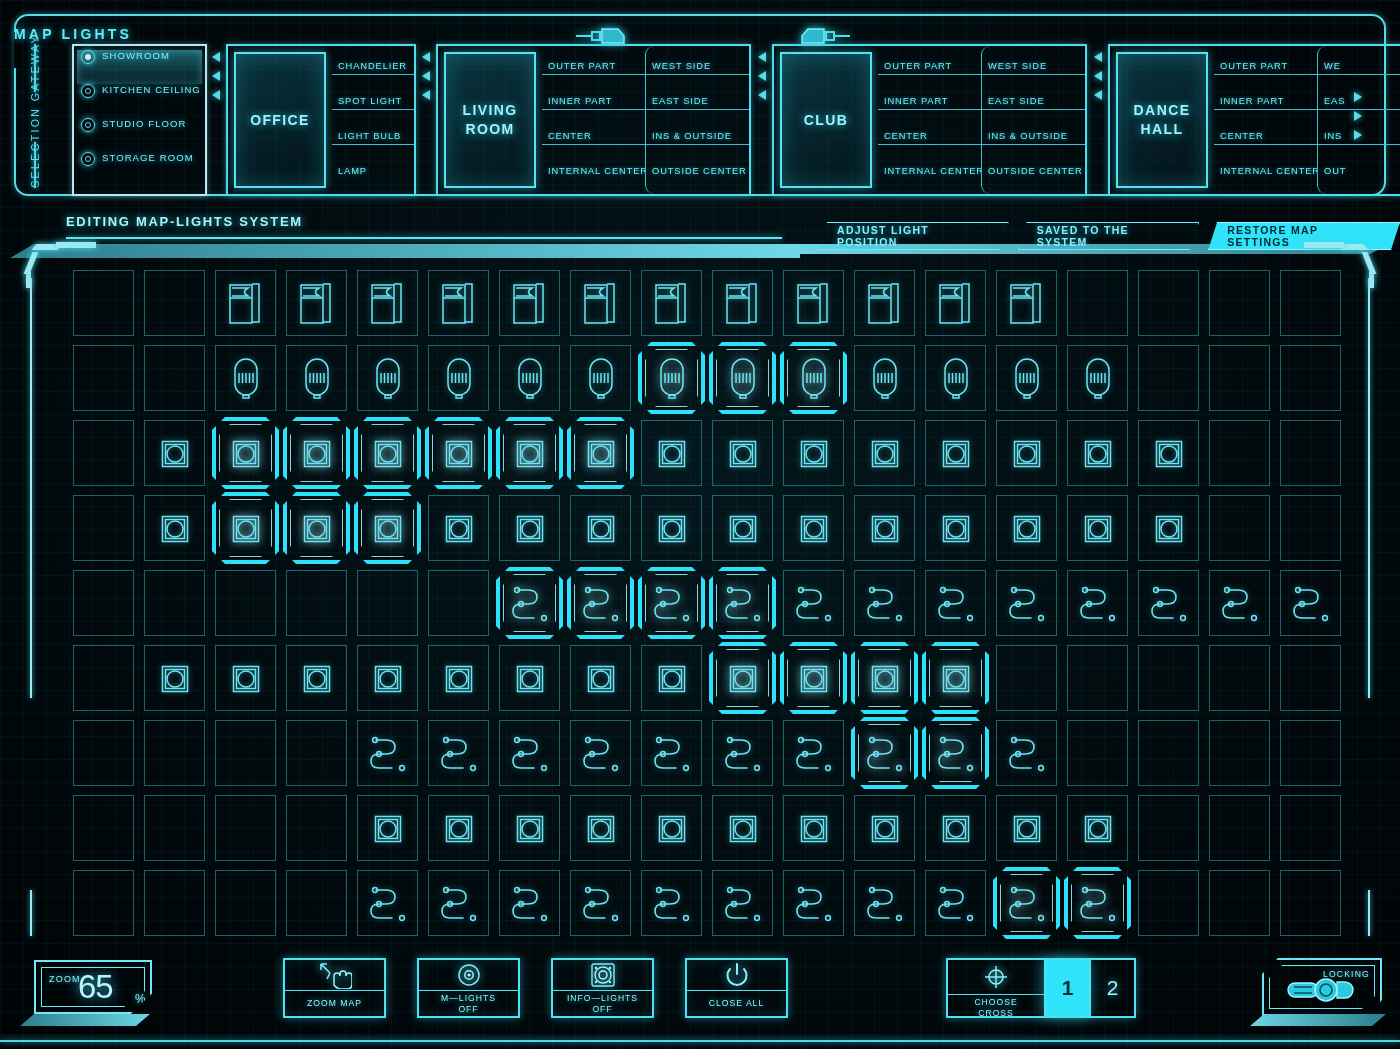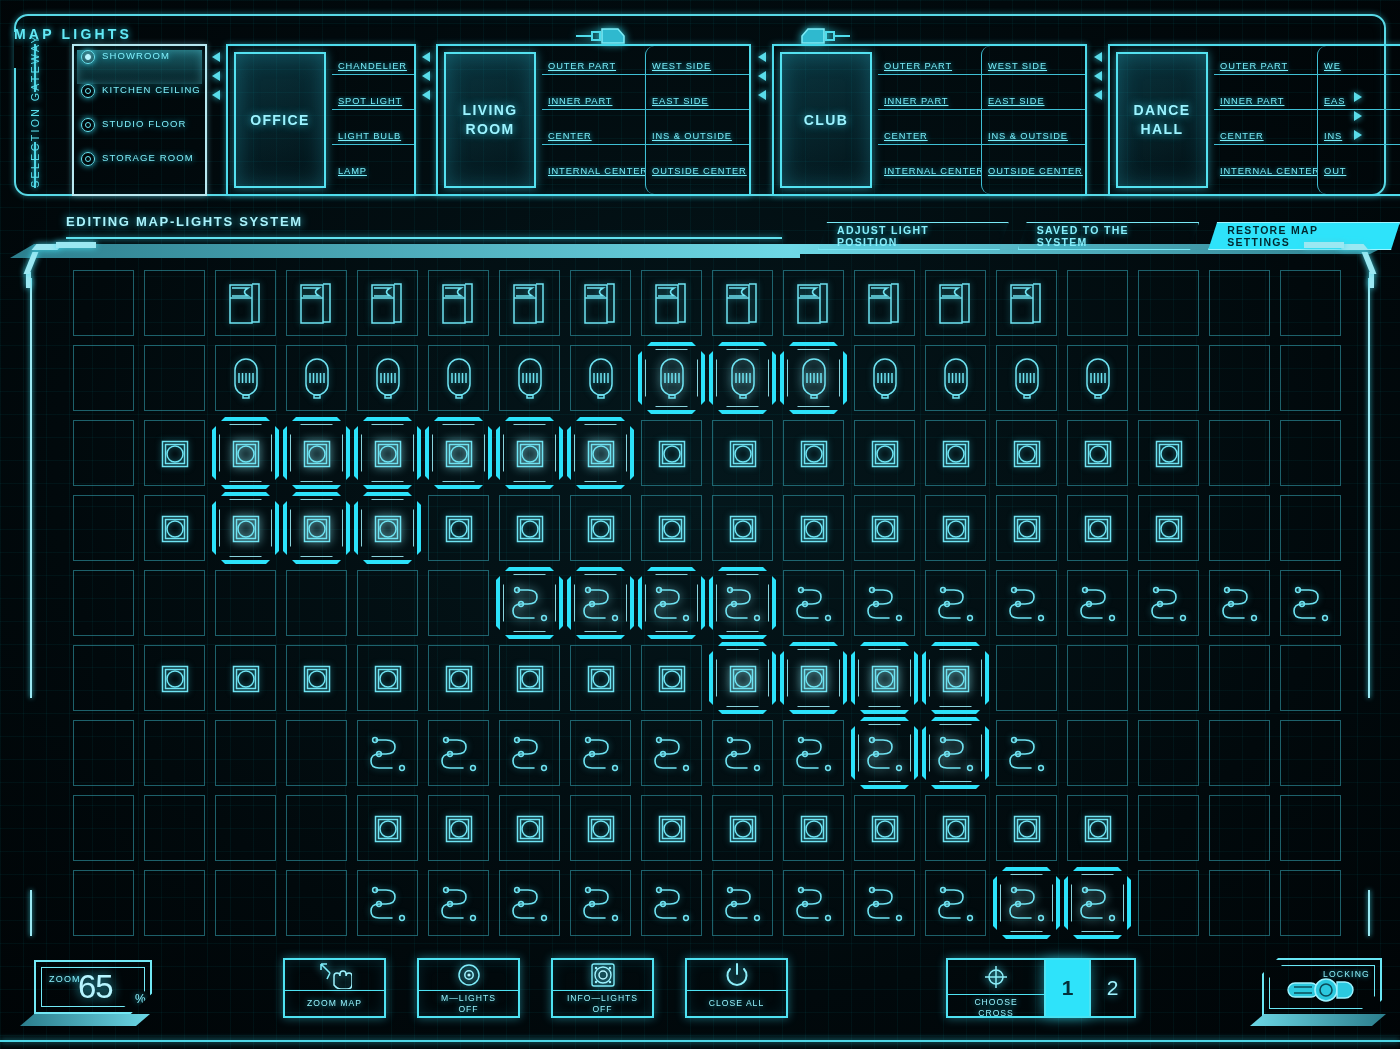--- a/index.html
+++ b/index.html
@@ -97,21 +97,21 @@
   .rc-name span{
     font-size:14px; letter-spacing:1.4px; color:#9cf3ff; text-shadow:0 0 8px #2bcadf;
     text-align:center; line-height:1.35; font-weight:bold;
   }
   .rc-cols{ flex:1; display:flex; min-width:0; }
   .rc-col{ flex:1; display:flex; flex-direction:column; justify-content:space-around; padding:5px 0; min-width:0; }
   .rc-col + .rc-col{ border-left:1.5px solid #3fbfd4;border-radius:9px; }
   .rc-cell{
     font-size:9.3px; letter-spacing:.9px; color:#79ecf8; text-shadow:0 0 5px #1eb6cd;
     padding:0 5px 3px 6px; border-bottom:1.5px solid #3fbfd4;
-    white-space:nowrap; overflow:hidden;text-decoration:underline;
+    white-space:nowrap; overflow:hidden;
   }
   .rc-col .rc-cell:last-child{ border-bottom:none; }
   .rc-single .rc-cell{ border-bottom:1.5px solid #3fbfd4; }
 
   
   #editing-title{
     position:absolute; left:66px; top:214px;
     font-size:13px; letter-spacing:1.7px; color:#a9f2fb;
     text-shadow:0 0 8px #2dc9de; font-weight:bold;
   }

